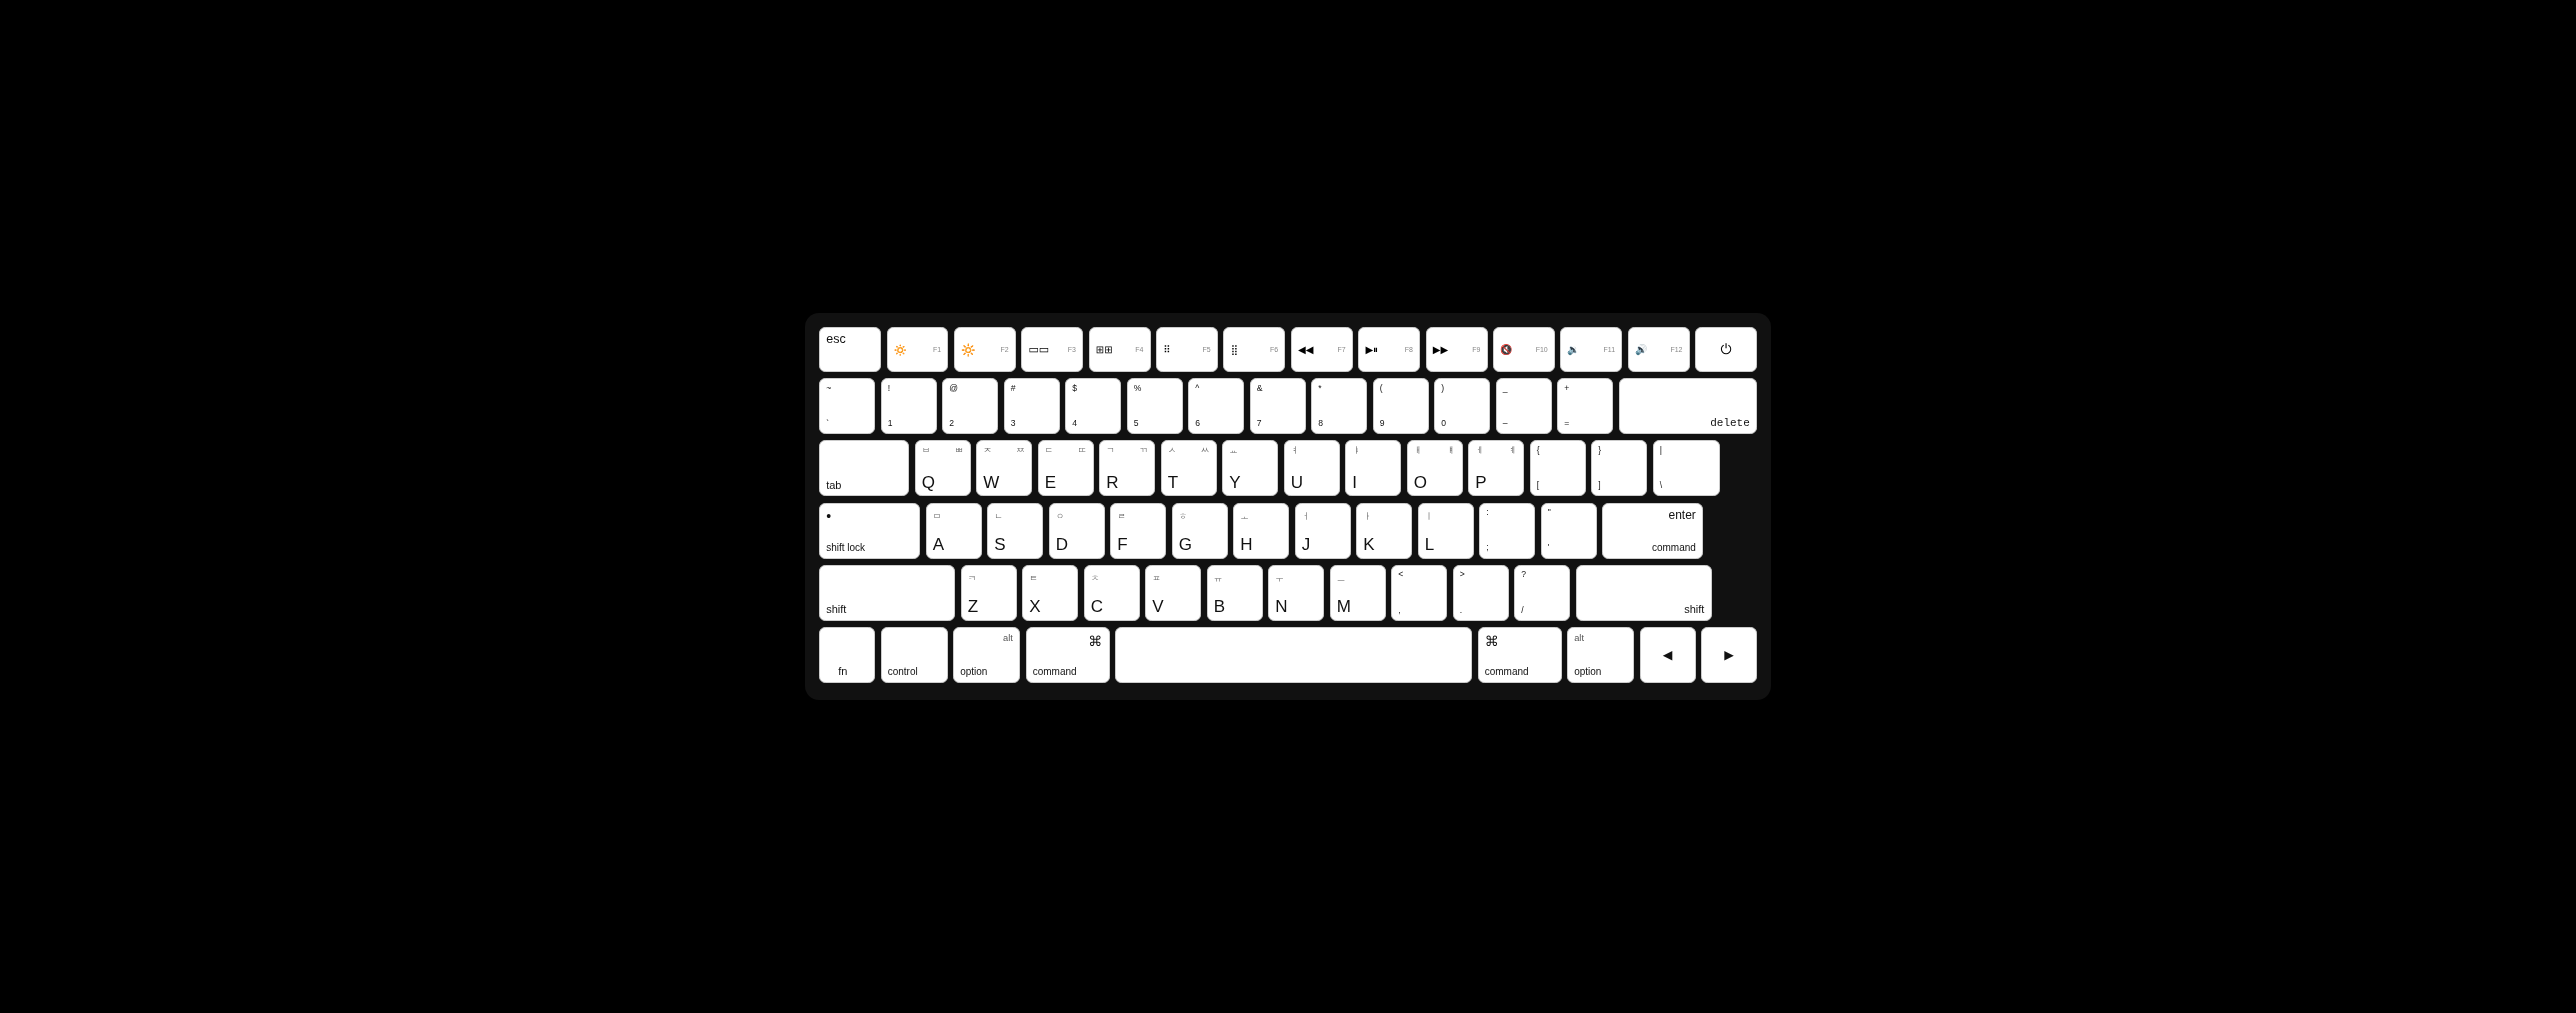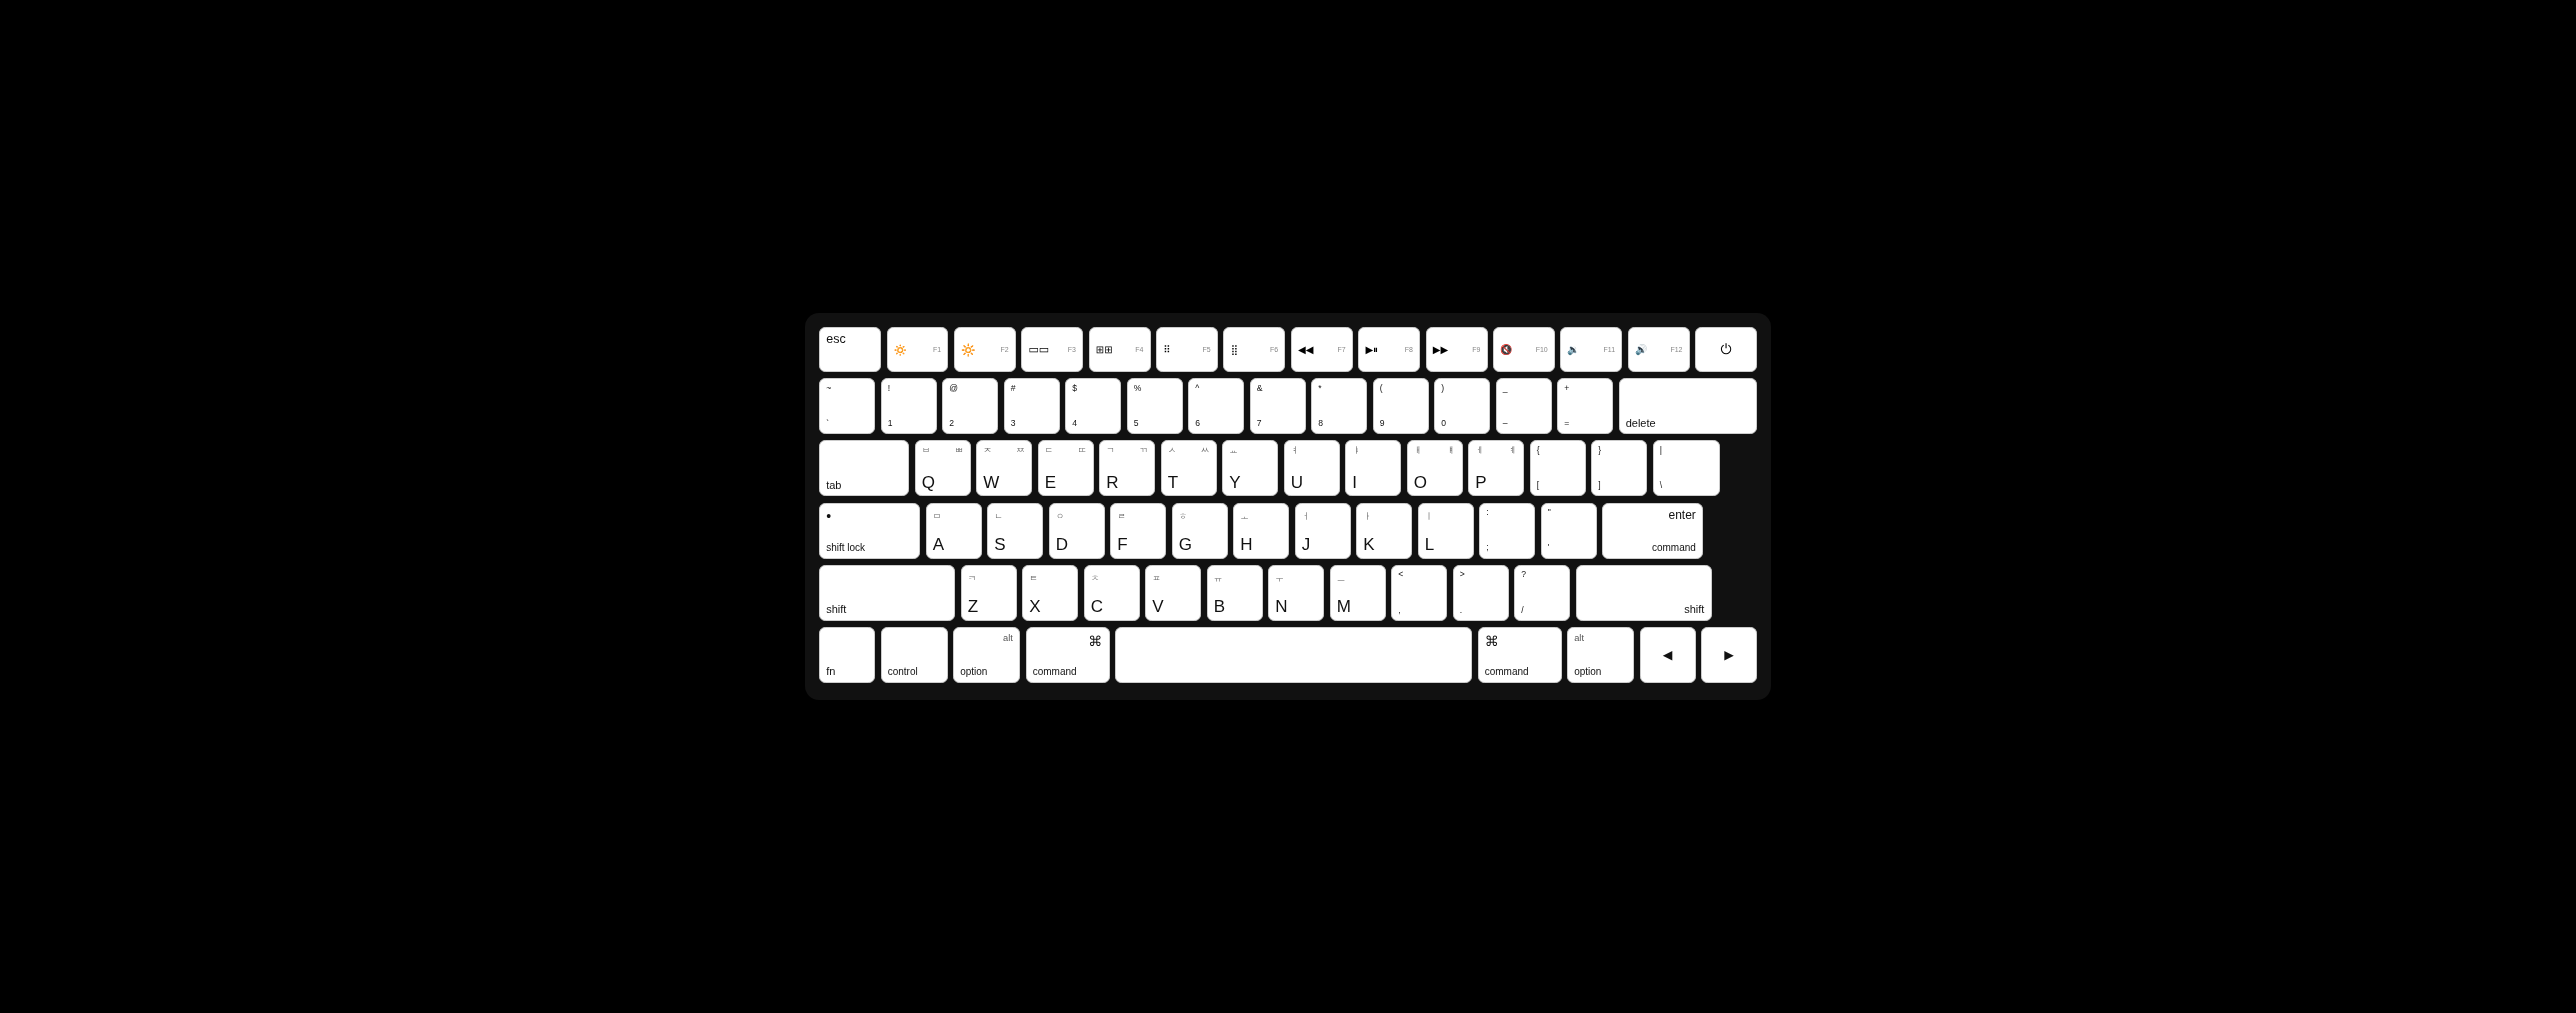--- a/index.html
+++ b/index.html
@@ -204,21 +204,21 @@
       <div class="bottom-label">0</div>
     </div>
     <div class="key">
       <div class="top-label">_</div>
       <div class="bottom-label">–</div>
     </div>
     <div class="key">
       <div class="top-label">+</div>
       <div class="bottom-label">=</div>
     </div>
-    <div class="key key-delete" style="justify-content:flex-end;">
+    <div class="key key-delete" style="align-items:flex-end; justify-content:flex-end;font-family:Liberation Mono, monospace;">
       <div style="font-size:11px; color:#111;">delete</div>
     </div>
   </div>
 
   <div class="row">
     <div class="key key-tab" style="justify-content:flex-end;">
       <div style="font-size:11px; color:#111;">tab</div>
     </div>
 
     <div class="key">
@@ -435,21 +435,21 @@
       <div class="top-label">?</div>
       <div class="bottom-label">/</div>
     </div>
     <div class="key key-shift-r" style="justify-content:flex-end; align-items:flex-end;">
       <div style="font-size:11px; color:#111;">shift</div>
     </div>
   </div>
 
   <div class="row">
     <div class="key key-fn" style="justify-content:flex-end;">
-      <div style="font-size:11px; color:#111;">fn</div>
+      <div style="font-size:11px; color:#111;margin-left:12px;">fn</div>
     </div>
     <div class="key key-control" style="justify-content:flex-end;">
       <div style="font-size:10px; color:#111;">control</div>
     </div>
     <div class="key key-alt" style="justify-content:space-between;">
       <div style="font-size:9.3px; color:#555; align-self:flex-end; position:absolute; top:4.7px; right:6.2px;">alt</div>
       <div style="flex:1;"></div>
       <div style="font-size:10px; color:#111;">option</div>
     </div>
     <div class="key key-cmd-l" style="justify-content:space-between;">

